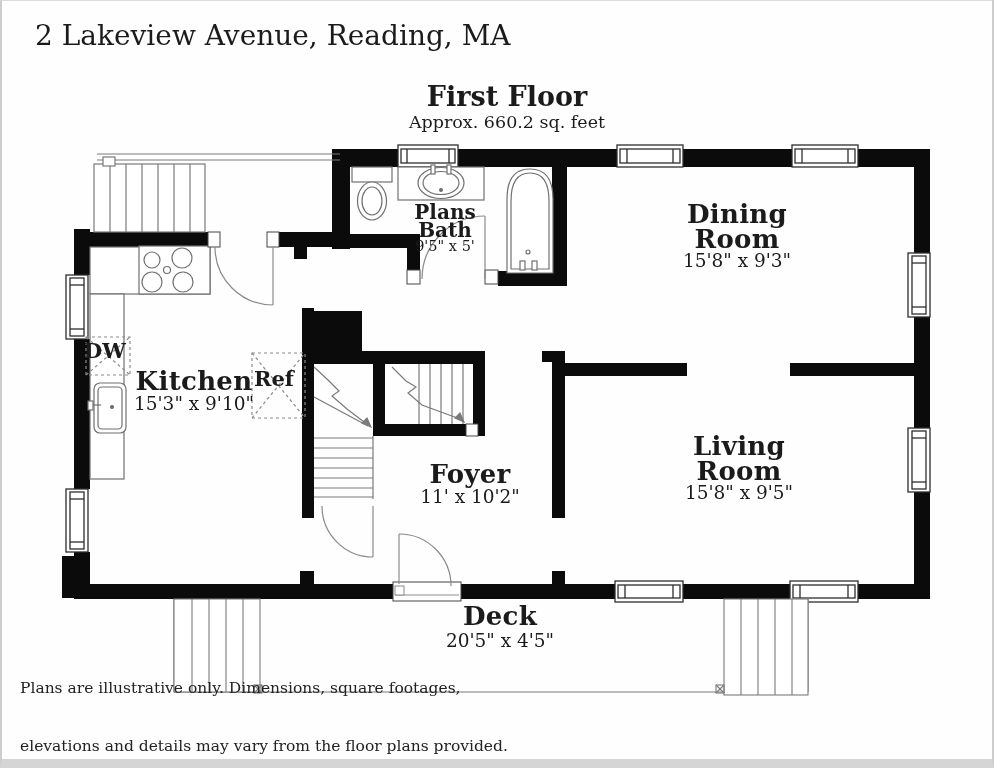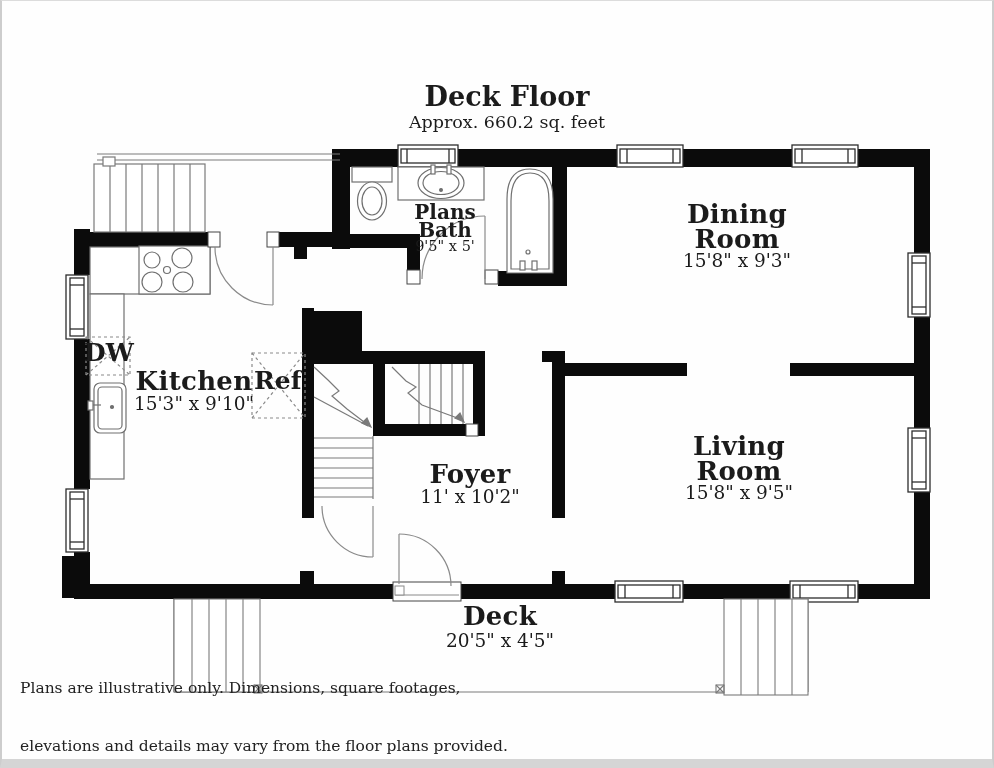--- a/index.html
+++ b/index.html
@@ -10,21 +10,21 @@
     border-right:2px solid #cdcdcd;border-bottom:9px solid #d5d5d5;
     font-family:"DejaVu Serif", serif;color:#1b1b1b;
   }
   #plan-svg{position:absolute;left:0;top:0;}
   .lbl{position:absolute;white-space:nowrap;color:#1b1b1b;}
   .ctr{transform:translateX(-50%);}
   .room-name{font-size:26px;font-weight:700;letter-spacing:.3px;}
   .room-dims{font-size:18.5px;font-weight:400;}
   .sm-name{font-size:20px;font-weight:700;}
   .sm-dims{font-size:14.5px;font-weight:400;}
-  .appliance{font-size:25px;font-weight:700;}
+  .appliance{font-size:21px;font-weight:700;}
   #title{left:33px;top:18px;font-size:28px;font-weight:500;}
   #floor-title{left:505px;top:80px;font-size:27px;font-weight:700;}
   #floor-area{left:505px;top:111px;font-size:17.5px;}
   .footer-line{left:18px;font-size:15.5px;color:#222;}
   #footer1{top:678px;}
   #footer2{top:736px;}
 </style>
 </head>
 <body>
 
@@ -290,21 +290,22 @@
         <rect x="252" y="684" width="8" height="8"></rect>
         <line x1="252" y1="684" x2="260" y2="692"></line>
           <line x1="252" y1="692" x2="260" y2="684"></line>
         <rect x="714" y="684" width="8" height="8"></rect>
         <line x1="714" y1="684" x2="722" y2="692"></line>
           <line x1="714" y1="692" x2="722" y2="684"></line>
       </g>
     </g>
   </svg>
 
-  <div id="floor-title" class="lbl ctr">Deck Floor</div>
+  <div id="title" class="lbl">2 Lakeview Avenue, Reading, MA</div>
+  <div id="floor-title" class="lbl ctr">First Floor</div>
   <div id="floor-area" class="lbl ctr">Approx. 660.2 sq. feet</div>
 
   <div class="lbl ctr room-name" style="left:735px;top:198px;">Dining</div>
   <div class="lbl ctr room-name" style="left:735px;top:223px;">Room</div>
   <div class="lbl ctr room-dims" style="left:735px;top:249px;">15'8" x 9'3"</div>
 
   <div class="lbl ctr sm-name" style="left:443px;top:199px;">Plans</div>
   <div class="lbl ctr sm-name" style="left:443px;top:217px;">Bath</div>
   <div class="lbl ctr sm-dims" style="left:443px;top:237px;">9'5" x 5'</div>
 

